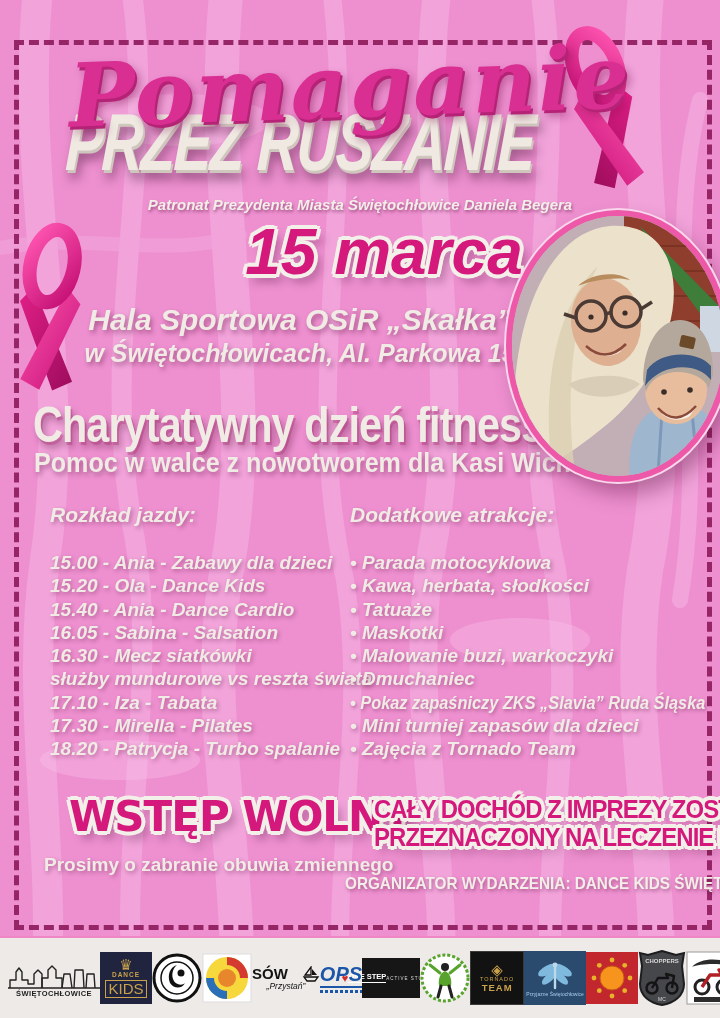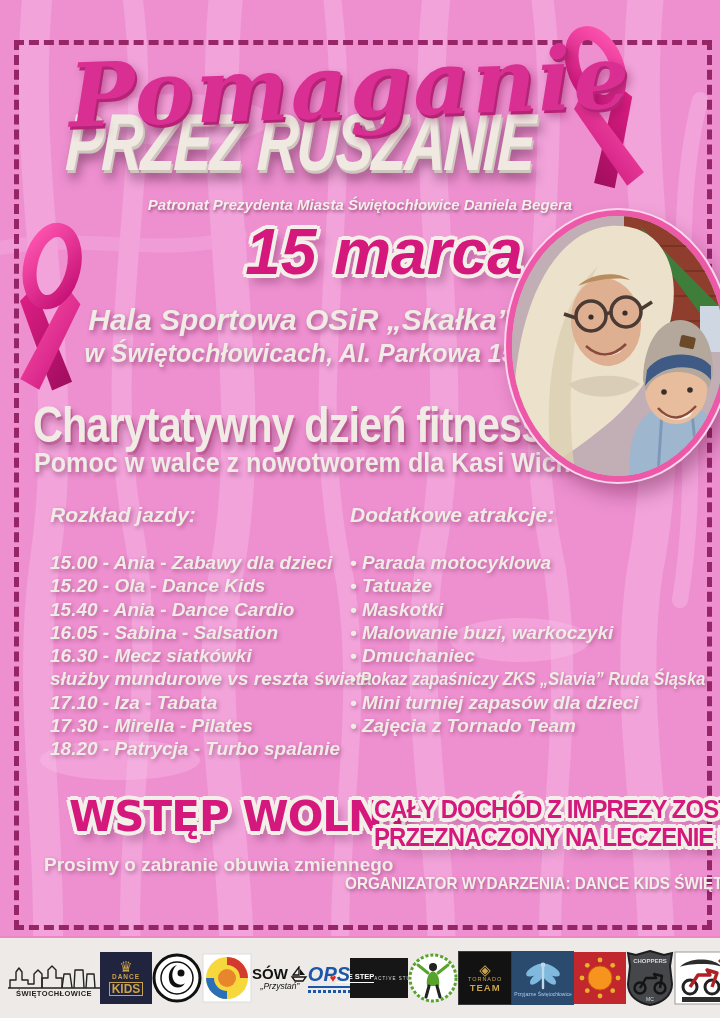--- a/index.html
+++ b/index.html
@@ -91,22 +91,22 @@
   .strip{position:absolute;left:0;top:936px;width:720px;height:82px;background:#edeae7;
     border-top:2px solid #ef87c7;display:flex;align-items:center;justify-content:space-between;
     padding:0 8px;box-sizing:border-box;z-index:8;}
   .logo{display:flex;flex-direction:column;align-items:center;justify-content:center;
     line-height:1.05;text-align:center;}
   .logo .cap{font-size:7.5px;font-weight:bold;color:#222;letter-spacing:.4px;white-space:nowrap;}
   .box-navy{width:52px;height:52px;background:#20243e;display:flex;flex-direction:column;
     align-items:center;justify-content:center;color:#c9a24b;}
   .box-navy .crown{font-size:15px;line-height:14px;}
   .box-navy .l1{font-size:6.5px;letter-spacing:1px;font-weight:bold;}
-  .box-navy .l2{font-size:12px;font-weight:bold;border:1px solid #c9a24b;padding:0 2px;margin-top:1px;}
-  .sow .row{display:flex;align-items:flex-end;gap:2px;font-weight:bold;font-size:15px;color:#111;}
+  .box-navy .l2{font-size:15px;font-weight:normal;border:1px solid #c9a24b;padding:0 2px;margin-top:1px;}
+  .sow .row{display:flex;align-items:flex-end;gap:14px;font-weight:bold;font-size:15px;color:#111;}
   .sow .prz{font-size:8.5px;font-style:italic;color:#111;}
   .ops{position:relative;font-weight:bold;font-style:italic;font-size:20px;color:#1c56a8;}
   .ops .heart{position:absolute;left:22px;top:9px;font-size:11px;color:#d42a2a;font-style:normal;}
   .ops .bar{height:2.5px;background:#1c56a8;margin-top:1px;}
   .ops .mini{height:3px;margin-top:1.5px;background:repeating-linear-gradient(90deg,#1c56a8 0 3px,transparent 3px 5px);}
   .onestep{width:58px;height:40px;background:#161616;display:flex;flex-direction:row;
     align-items:center;justify-content:center;color:#fff;}
   .onestep .l1{font-size:7.5px;font-weight:bold;border-bottom:1px solid #fff;padding-bottom:1px;white-space:nowrap;}
   .onestep .l2{font-size:4.5px;letter-spacing:1px;color:#ddd;margin-top:2px;white-space:nowrap;}
   .tornado{width:52px;height:52px;background:#121212;display:flex;flex-direction:column;
@@ -249,20 +249,21 @@
       <div class="item">17.10 - Iza - Tabata</div>
       <div class="item">17.30 - Mirella - Pilates</div>
       <div class="item">18.20 - Patrycja - Turbo spalanie</div>
     </div>
   </div>
 
   <div class="attractions">
     <div class="col-head">Dodatkowe atrakcje:</div>
     <div class="list">
       <div class="item">Parada motocyklowa</div>
+      <div class="item">Kawa, herbata, słodkości</div>
       <div class="item">Tatuaże</div>
       <div class="item">Maskotki</div>
       <div class="item">Malowanie buzi, warkoczyki</div>
       <div class="item">Dmuchaniec</div>
       <div class="item tight">Pokaz zapaśniczy ZKS „Slavia” Ruda Śląska</div>
       <div class="item">Mini turniej zapasów dla dzieci</div>
       <div class="item">Zajęcia z Tornado Team</div>
     </div>
   </div>
 

